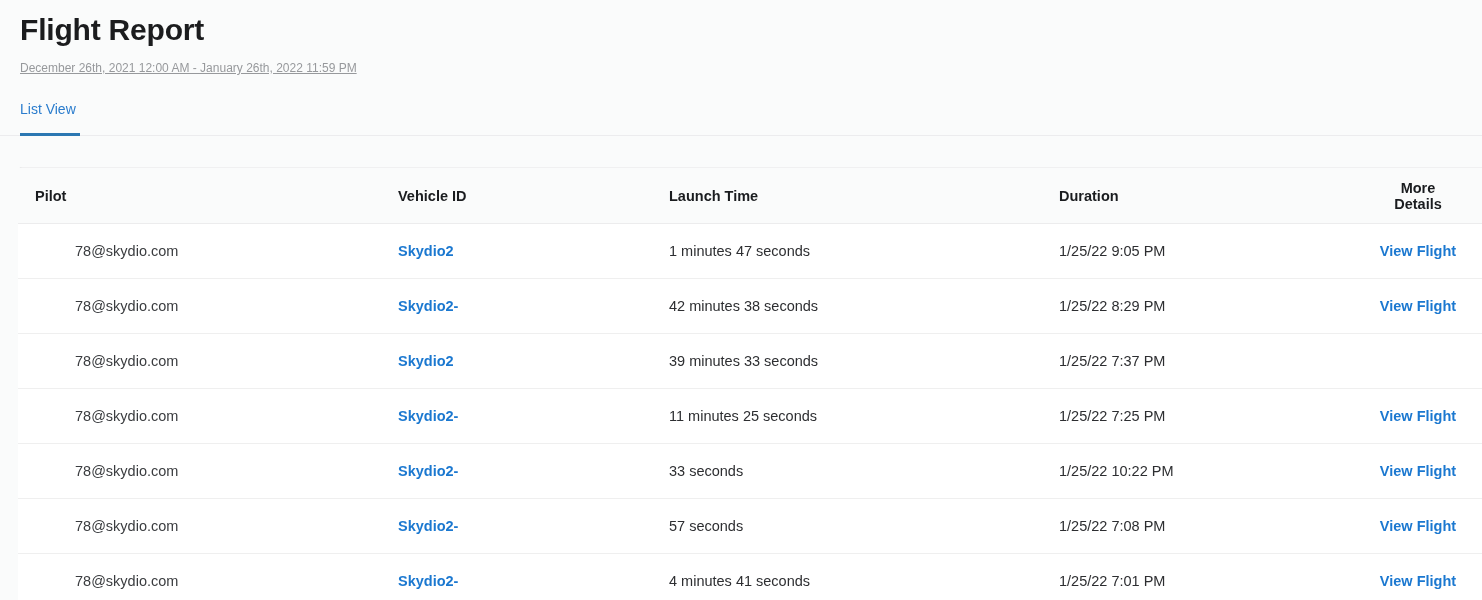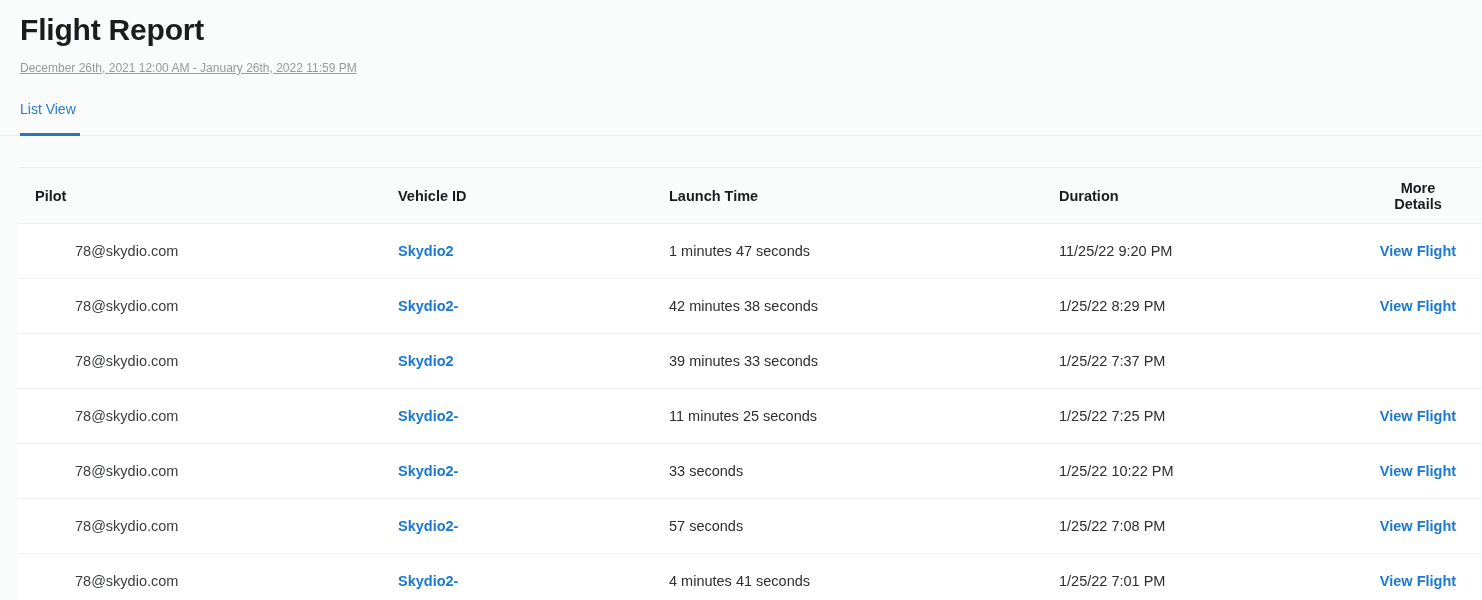--- a/index.html
+++ b/index.html
@@ -88,21 +88,21 @@
     </div>
     <div id="tbody">
   <div class="tr">
     <div class="td col-pilot">
       <span class="email">78@skydio.com</span>
     </div>
     <div class="td col-vehicle">
       <a class="link">Skydio2</a>
     </div>
     <div class="td col-duration">1 minutes 47 seconds</div>
-    <div class="td col-launch">11/25/22 9:20 PM</div>
+    <div class="td col-launch">1/25/22 9:05 PM</div>
     <div class="td col-details">
       <a class="link">View Flight</a>
     </div>
   </div>
 
   <div class="tr">
     <div class="td col-pilot">
       <span class="email">78@skydio.com</span>
     </div>
     <div class="td col-vehicle">

